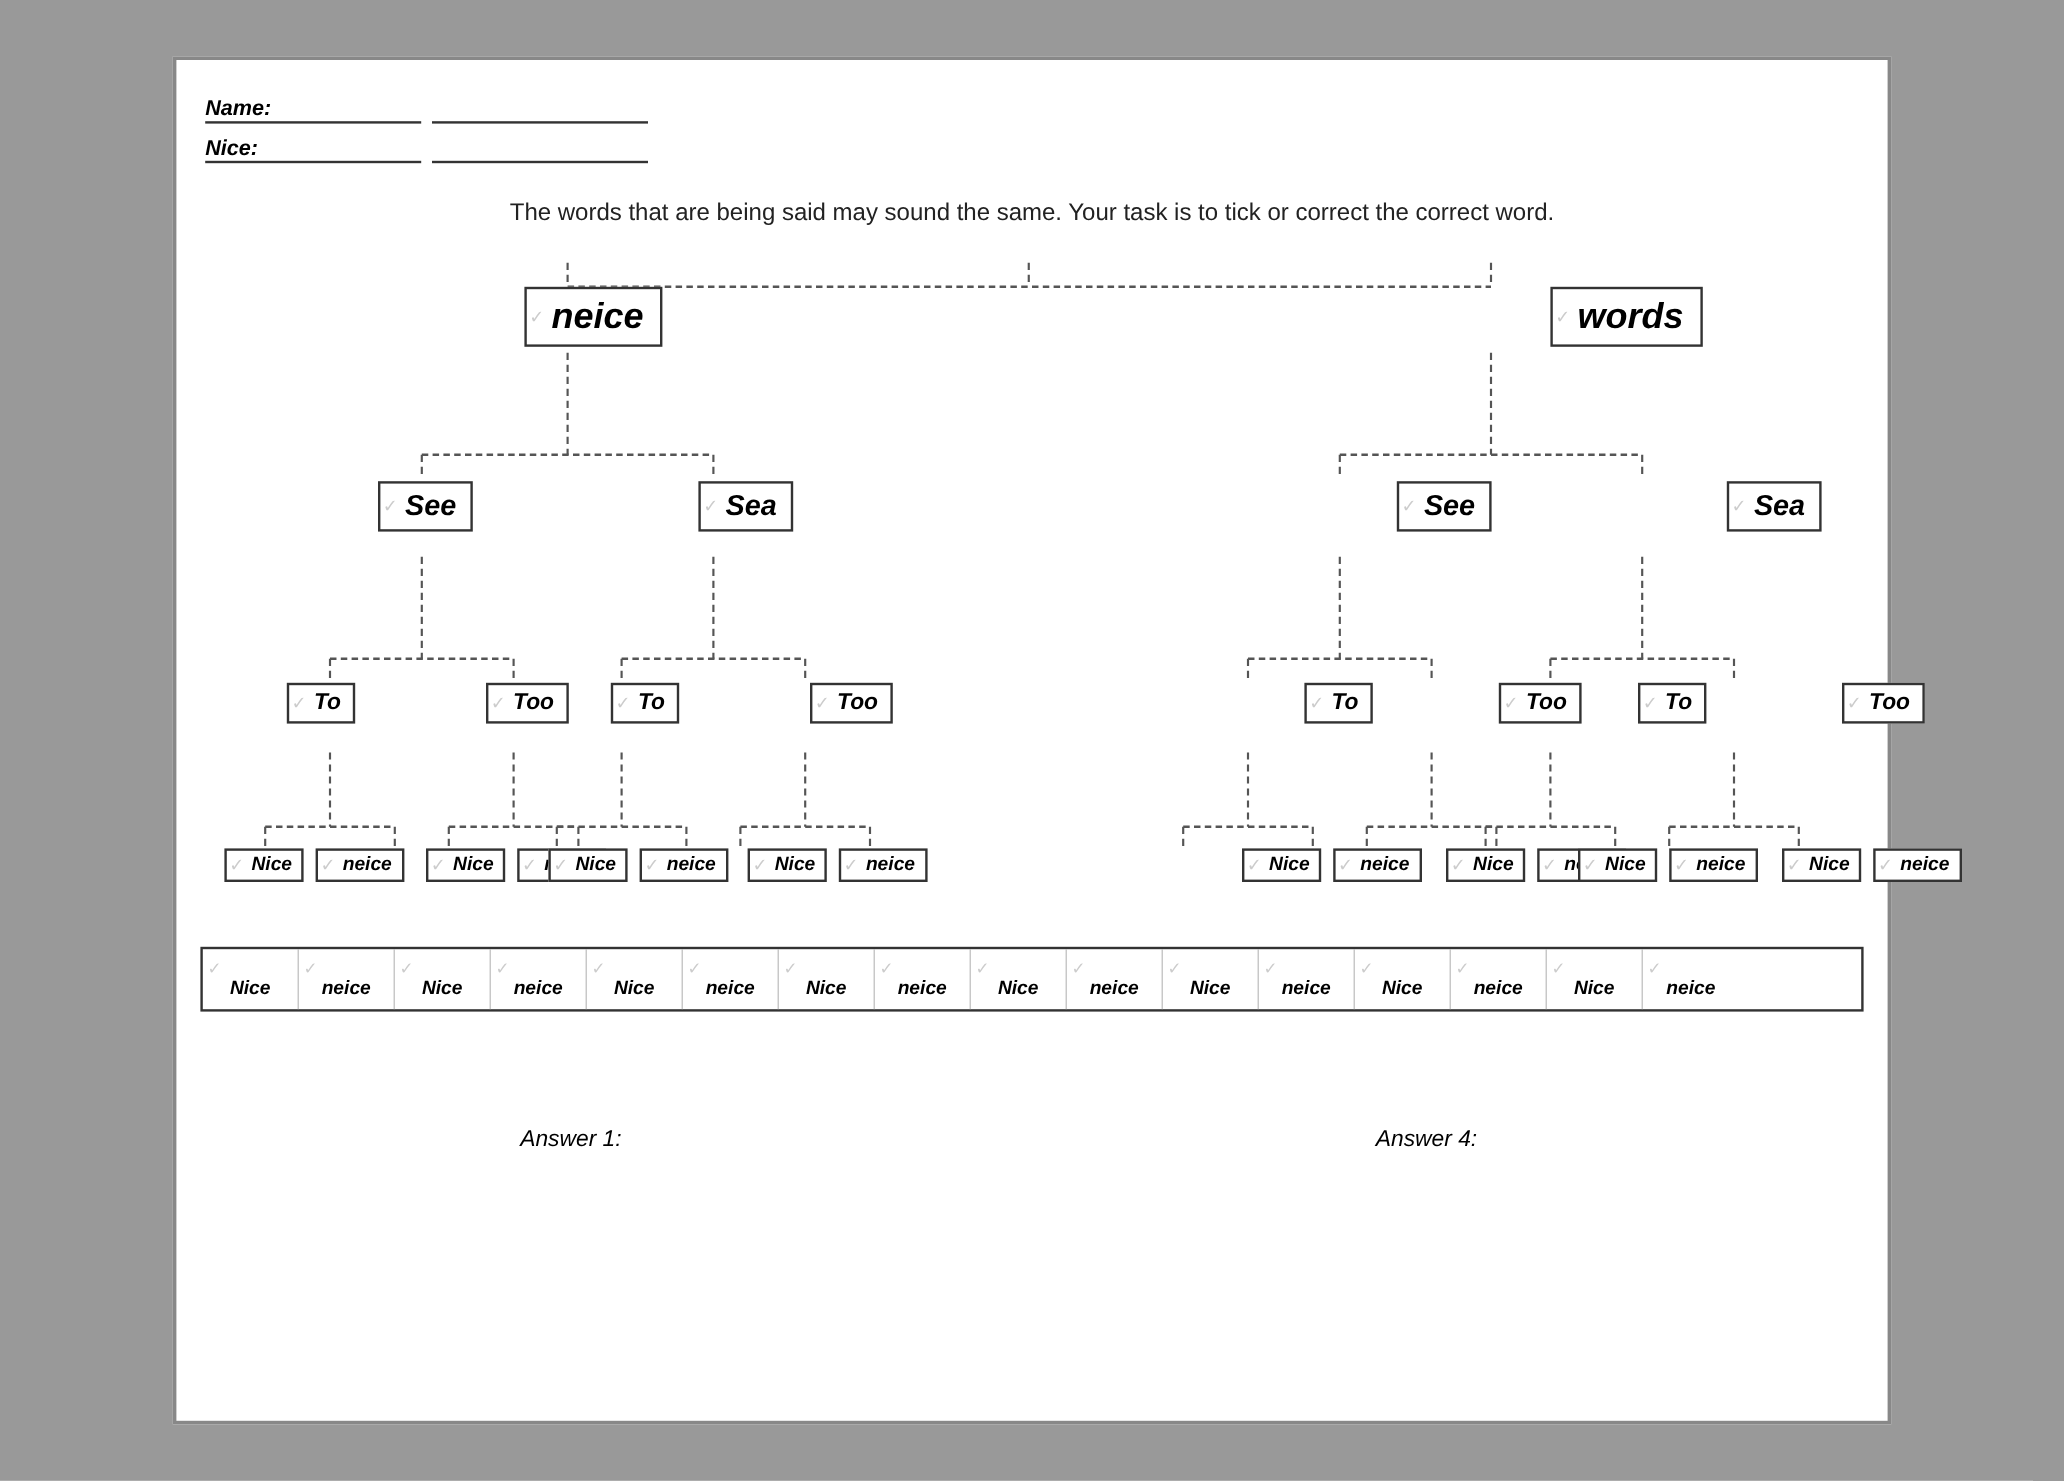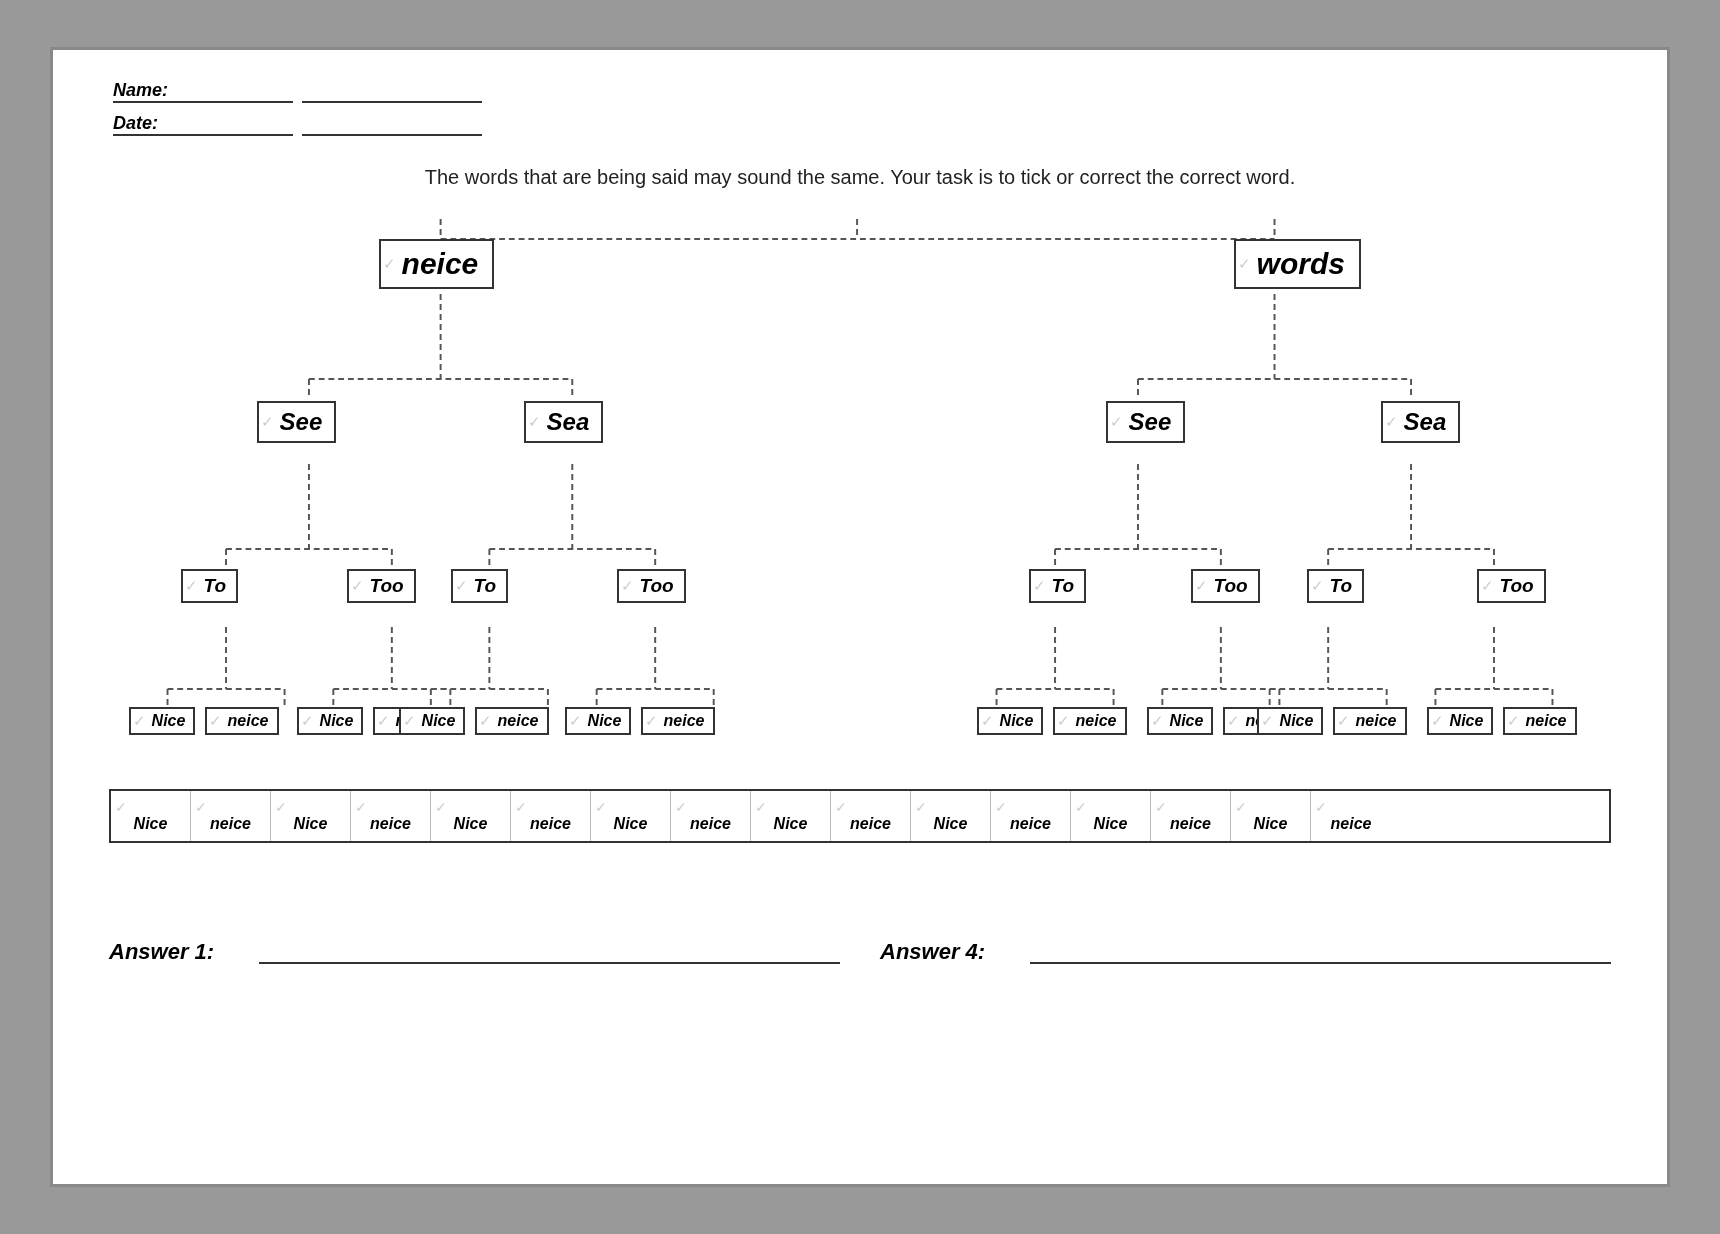--- a/index.html
+++ b/index.html
@@ -6,23 +6,23 @@
     body {
       background: #999;
       display: flex;
       justify-content: center;
       align-items: center;
       min-height: 100vh;
       font-family: Arial, sans-serif;
     }
     .page {
       background: white;
-      width: 1620px;
+      width: 1432px;
       min-height: 1140px;
-      padding: 30px 56px;
+      padding: 30px 20px;
       border: 3px solid #888;
       position: relative;
     }
     .header-fields {
       margin-bottom: 20px;
     }
     .field-line {
       font-size: 18px;
       font-weight: bold;
       margin-bottom: 10px;
@@ -58,22 +58,23 @@
       gap: 40px;
     }
     .answers-col {
       flex: 1;
     }
     .answer-line {
       display: flex;
       align-items: center;
       margin-bottom: 28px;
       font-style: italic;
-      font-weight: bold;
-      font-size: 22px;
+      font-weight: normal;
+      font-size: 19px;
+      flex-direction: column;
     }
     .answer-line .answer-label {
       min-width: 140px;
     }
     .answer-line .answer-underline {
       flex: 1;
       border-bottom: 2px solid #333;
       margin-left: 10px;
       height: 24px;
     }
@@ -114,21 +115,21 @@
 <body>
 
 <div class="page">
 
   <div class="header-fields">
     <div class="field-line">
       <span>Name:</span>
       <span>&nbsp;</span>
     </div>
     <div class="field-line">
-      <span>Date:</span>
+      <span>Nice:</span>
       <span>&nbsp;</span>
     </div>
   </div>
 
   <div class="instructions">The words that are being said may sound the same. Your task is to tick or correct the correct word.</div>
 
   <div class="diagram">
 
     <svg class="tree-svg" viewBox="0 0 1540 680" preserveAspectRatio="none">
 

